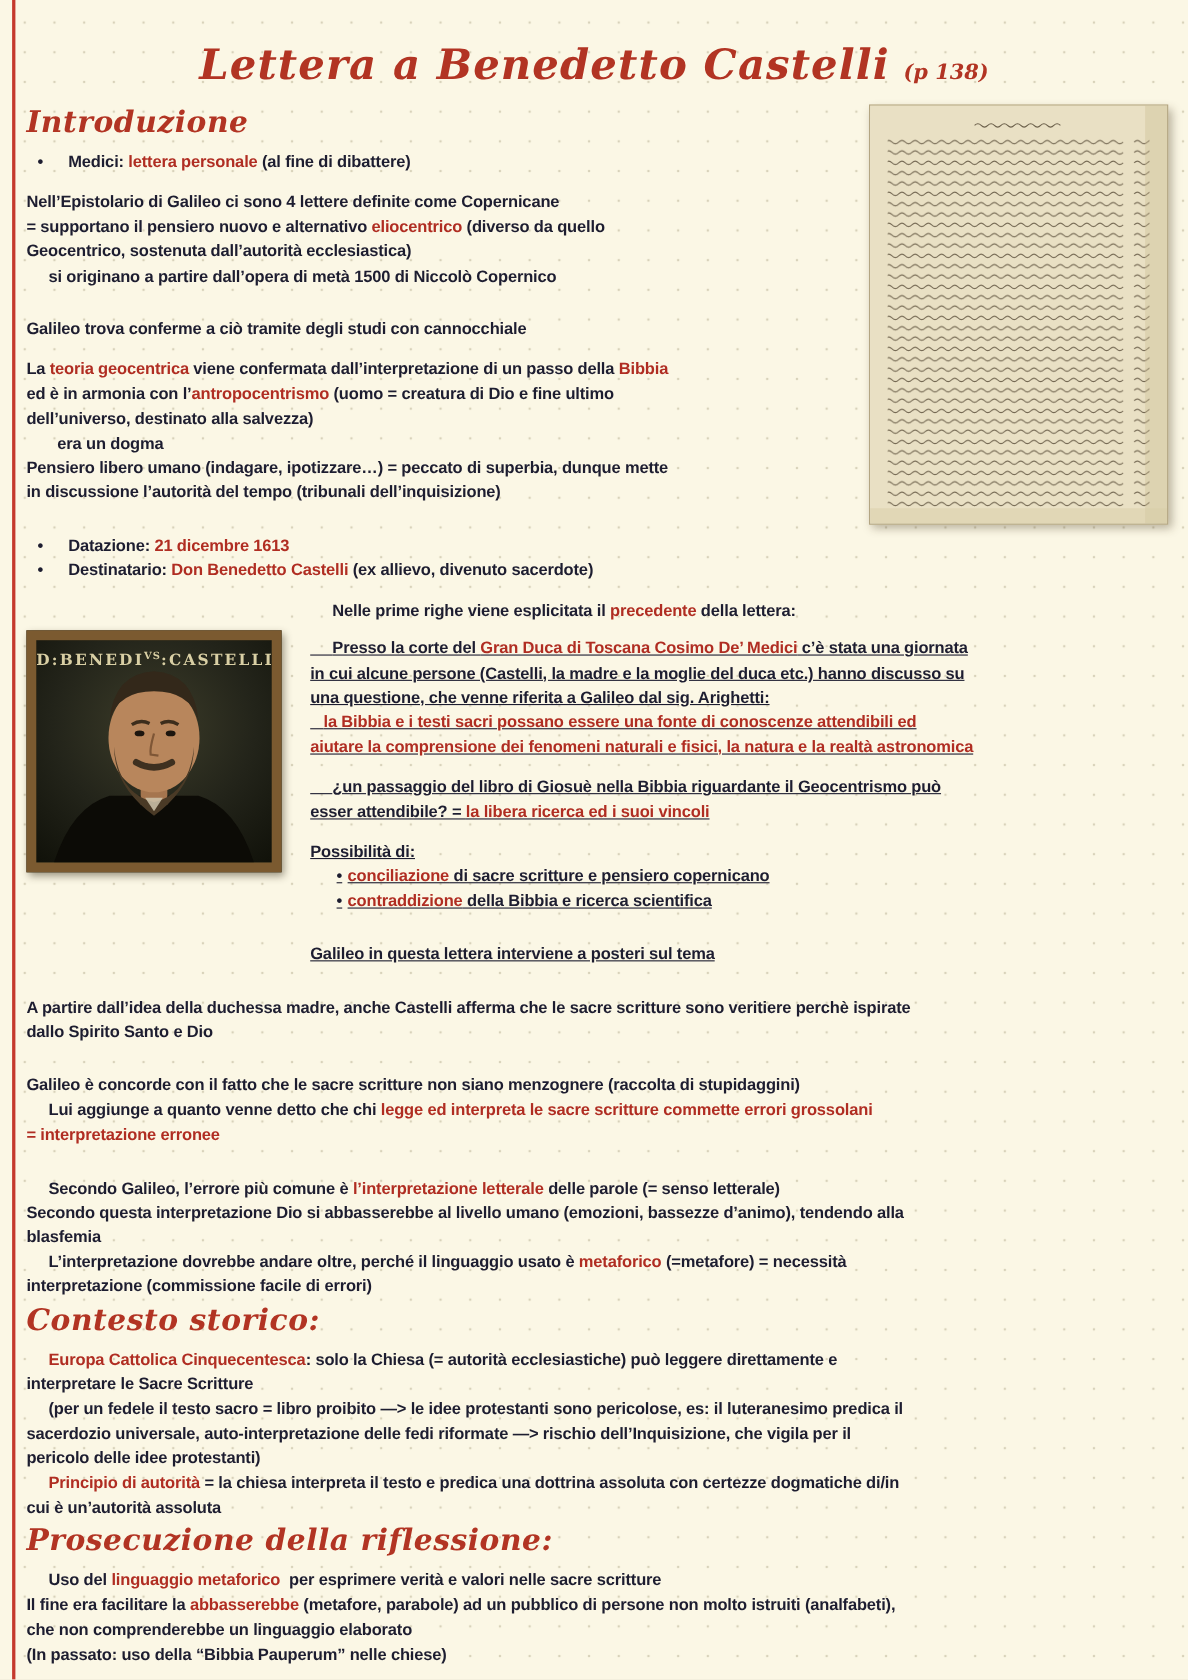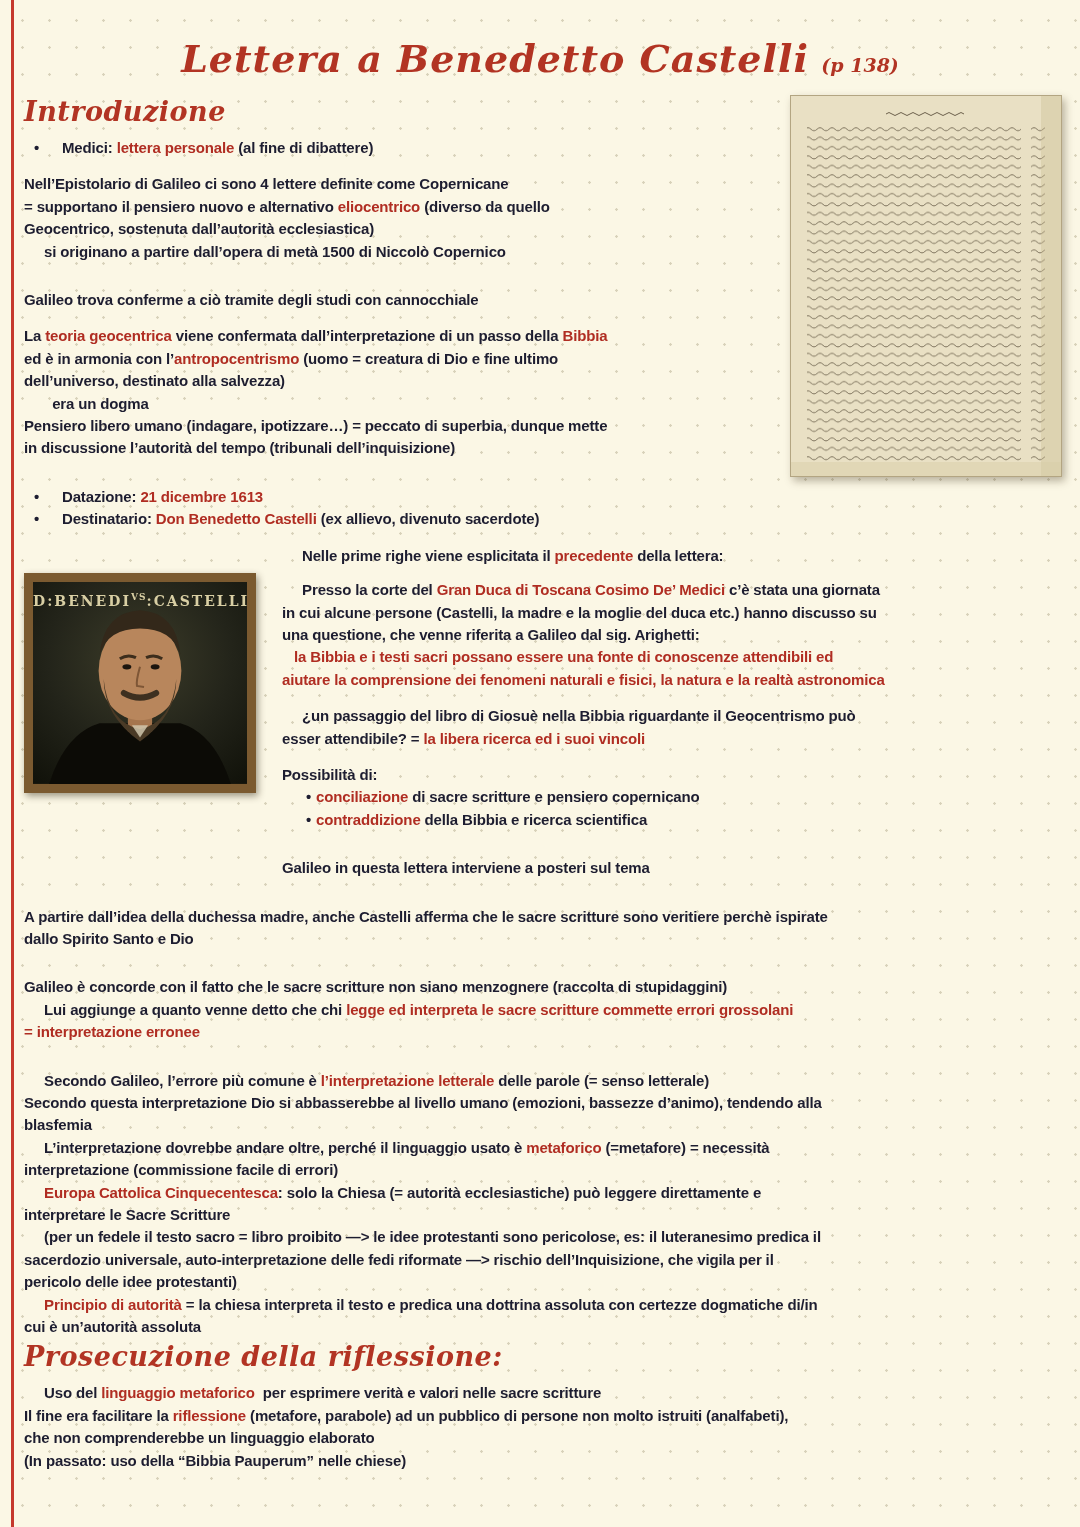--- a/index.html
+++ b/index.html
@@ -51,21 +51,21 @@
 
   
   .manuscript {
     float:right; width:272px; height:382px; margin:2px 4px 14px 20px;
     background:#e9e0c4; border:1px solid #b3a582;
     box-shadow: 3px 4px 8px rgba(60,45,20,0.35), inset -10px 0 16px rgba(120,100,60,0.28), inset 4px 4px 10px rgba(255,255,255,0.4);
   }
   .manuscript svg { display:block; width:100%; height:100%; }
 
   
-  .media-row { display:flex; gap:26px; }
+  .media-row { display:flex; gap:26px;text-decoration:underline; }
   .portrait {
     flex:none; width:232px; align-self:flex-start; position:relative;
     border:9px solid #7b5a30; background:#1c1e15;
     box-shadow: 2px 3px 7px rgba(40,30,10,0.45), inset 0 0 0 2px #4e3a1c;
   }
   .portrait svg { display:block; width:100%; height:auto; }
   .portrait-label {
     position:absolute; top:7px; left:0; right:0; text-align:center;
     color:#d9cfa4; font-family:"DejaVu Serif", serif; font-weight:bold;
     font-size:14px; letter-spacing:2px; line-height:16px;
@@ -187,28 +187,29 @@
 dallo Spirito Santo e Dio</span></p>
     <p class="rich mt-md"><span>Galileo è concorde con il fatto che le sacre scritture non siano menzognere (raccolta di stupidaggini)
      Lui aggiunge a quanto venne detto che chi </span><span class="red">legge ed interpreta le sacre scritture commette errori grossolani
 = interpretazione erronee</span></p>
     <p class="rich mt-md"><span>     Secondo Galileo, l’errore più comune è </span><span class="red">l’interpretazione letterale</span><span> delle parole (= senso letterale)
 Secondo questa interpretazione Dio si abbasserebbe al livello umano (emozioni, bassezze d’animo), tendendo alla
 blasfemia
      L’interpretazione dovrebbe andare oltre, perché il linguaggio usato è </span><span class="red">metaforico</span><span> (=metafore) = necessità
 interpretazione (commissione facile di errori)</span></p>
 
+    <h2 class="script-h mt-lg">Contesto storico:</h2>
     <p class="rich"><span>     </span><span class="red">Europa Cattolica Cinquecentesca</span><span>: solo la Chiesa (= autorità ecclesiastiche) può leggere direttamente e
 interpretare le Sacre Scritture
      (per un fedele il testo sacro = libro proibito —&gt; le idee protestanti sono pericolose, es: il luteranesimo predica il
 sacerdozio universale, auto-interpretazione delle fedi riformate —&gt; rischio dell’Inquisizione, che vigila per il
 pericolo delle idee protestanti)
      </span><span class="red">Principio di autorità</span><span> = la chiesa interpreta il testo e predica una dottrina assoluta con certezze dogmatiche di/in
 cui è un’autorità assoluta</span></p>
 
     <h2 class="script-h mt-lg">Prosecuzione della riflessione:</h2>
     <p class="rich"><span>     Uso del </span><span class="red">linguaggio metaforico</span><span>  per esprimere verità e valori nelle sacre scritture
-Il fine era facilitare la </span><span class="red">riflessione</span><span> (metafore, parabole) ad un pubblico di persone non molto istruiti (analfabeti),
+Il fine era facilitare la </span><span class="red">abbasserebbe</span><span> (metafore, parabole) ad un pubblico di persone non molto istruiti (analfabeti),
 che non comprenderebbe un linguaggio elaborato
 (In passato: uso della “Bibbia Pauperum” nelle chiese)</span></p>
 
   </section>
 </main>
 
 </body></html>

